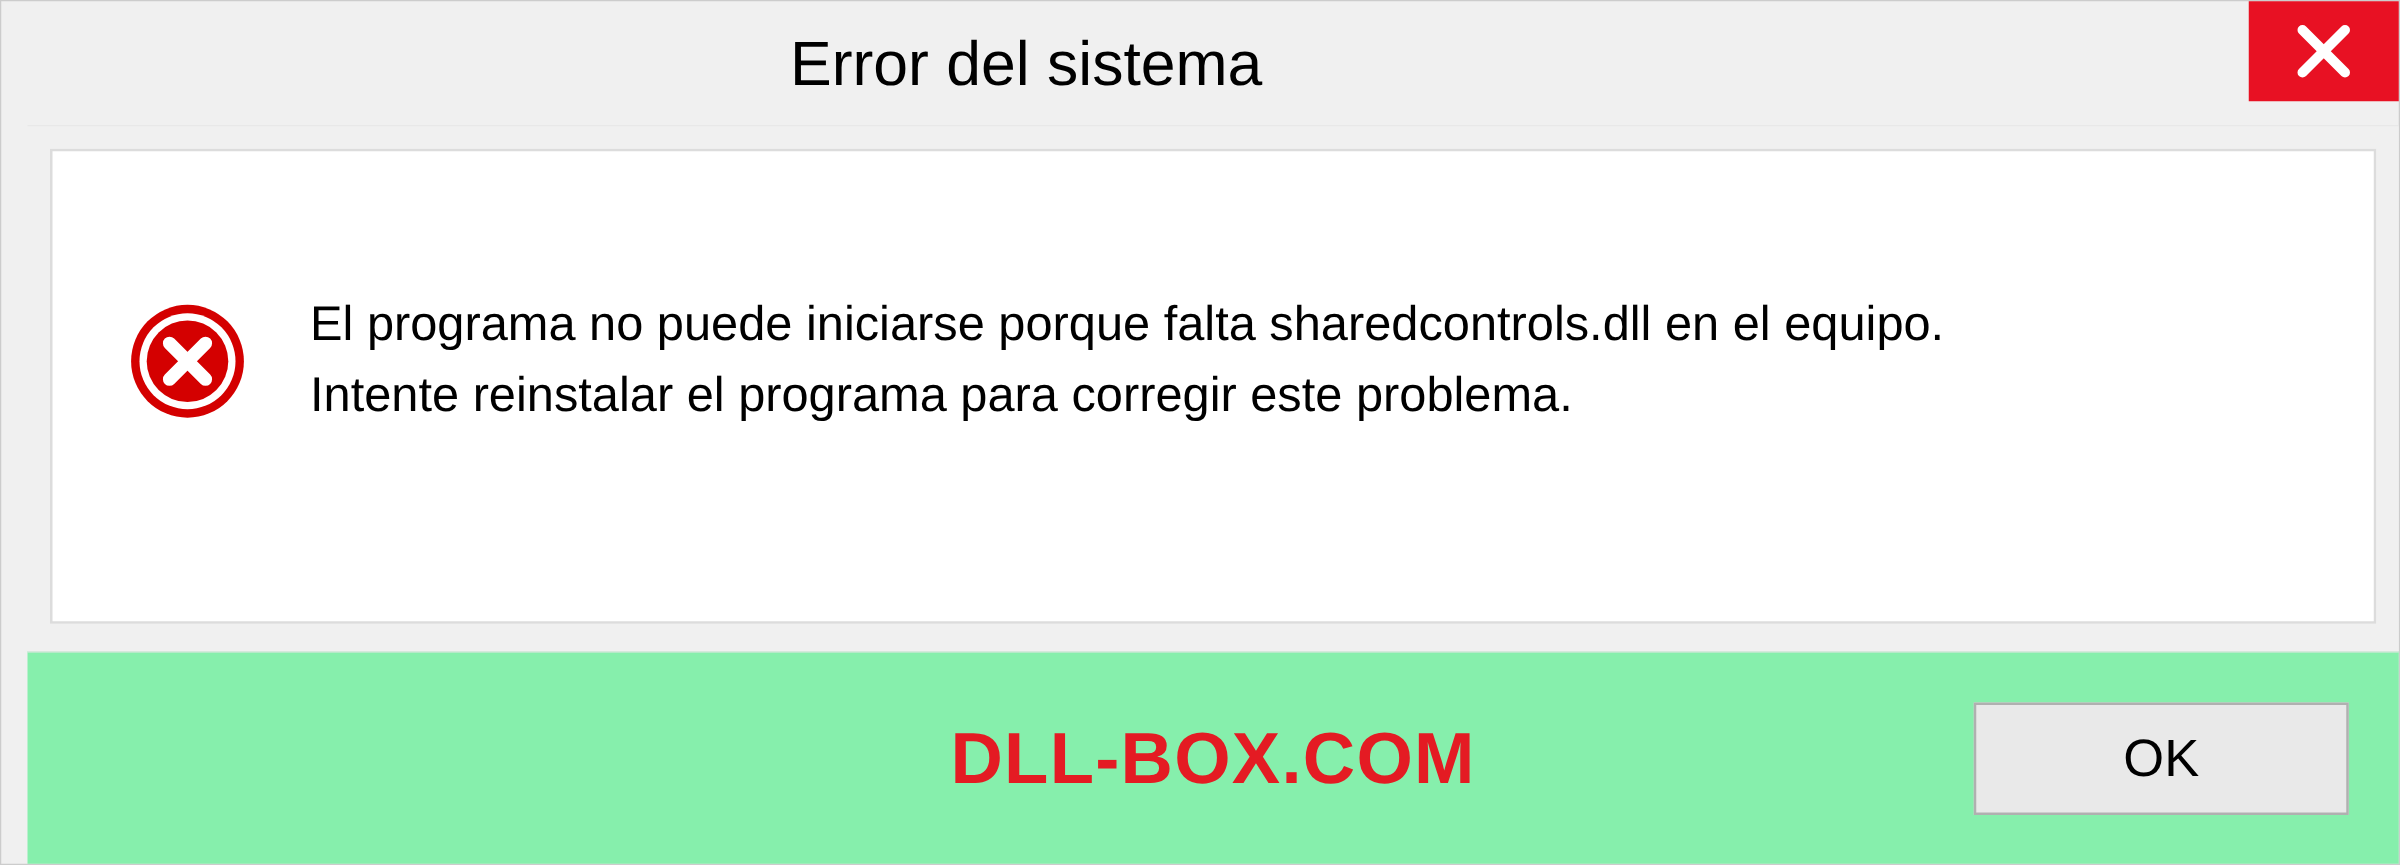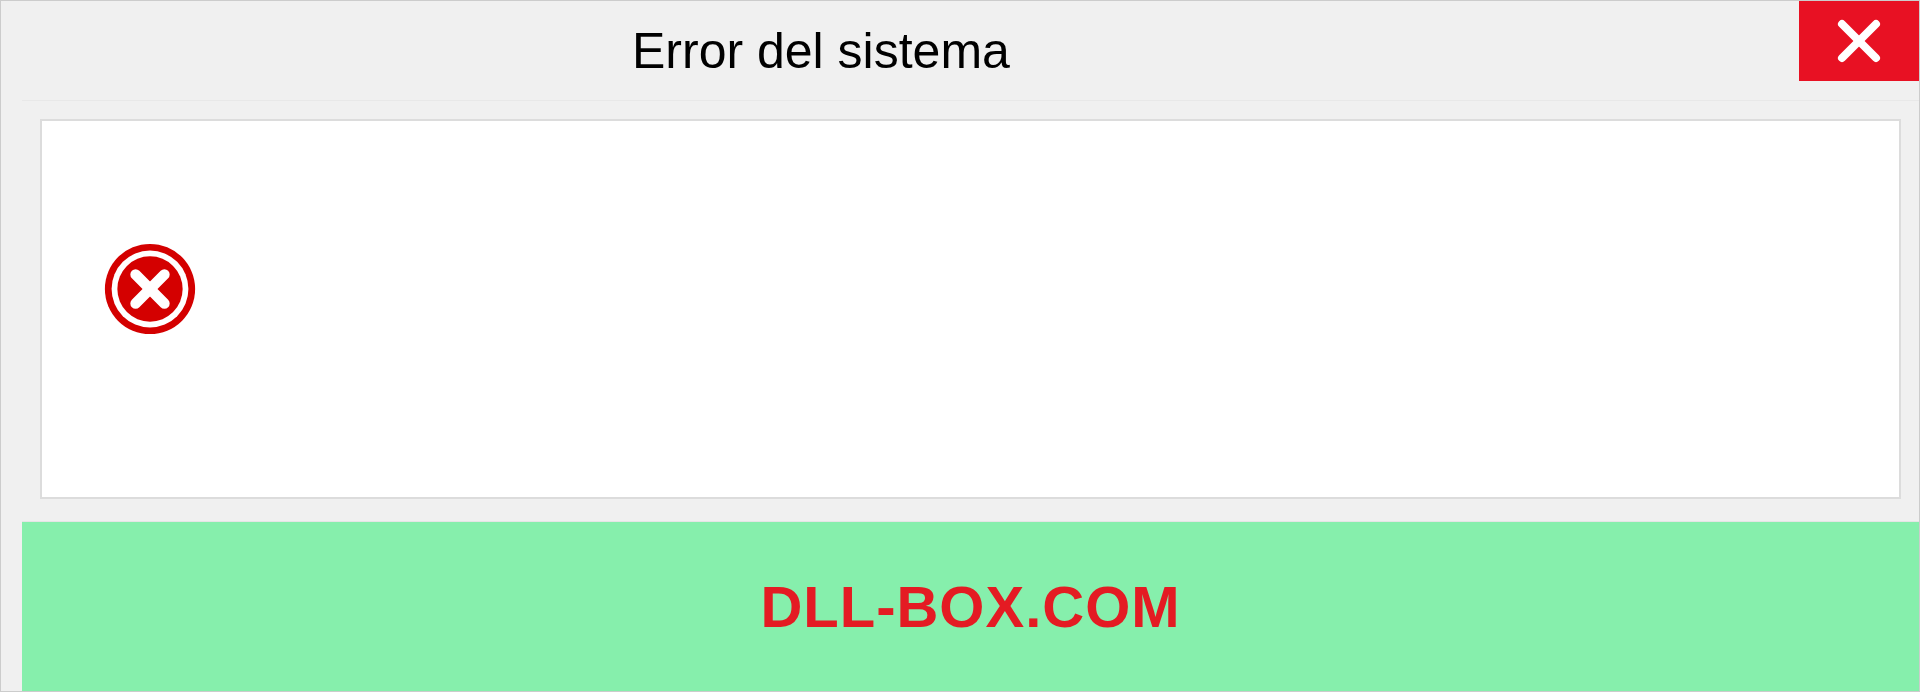--- a/index.html
+++ b/index.html
@@ -136,19 +136,26 @@
     <div class="message-panel">
       <div class="error-icon-wrap">
         <svg viewBox="0 0 100 100">
           <circle cx="50" cy="50" r="47" fill="#d40000"></circle>
           <circle cx="50" cy="50" r="40" fill="#ffffff"></circle>
           <circle cx="50" cy="50" r="34" fill="#d40000"></circle>
           <line x1="35" y1="35" x2="65" y2="65" stroke="#ffffff" stroke-width="11" stroke-linecap="round"></line>
           <line x1="65" y1="35" x2="35" y2="65" stroke="#ffffff" stroke-width="11" stroke-linecap="round"></line>
         </svg>
       </div>
+      <div class="message-text">
+        <div>El programa no puede iniciarse porque falta sharedcontrols.dll en el equipo.</div>
+        <div>Intente reinstalar el programa para corregir este problema.</div>
+      </div>
     </div>
   </div>
 
   <div class="footer">
     <div class="watermark">DLL-BOX.COM</div>
+    <div class="ok-button">
+      <span>OK</span>
+    </div>
   </div>
 </div>
 
 </body></html>

